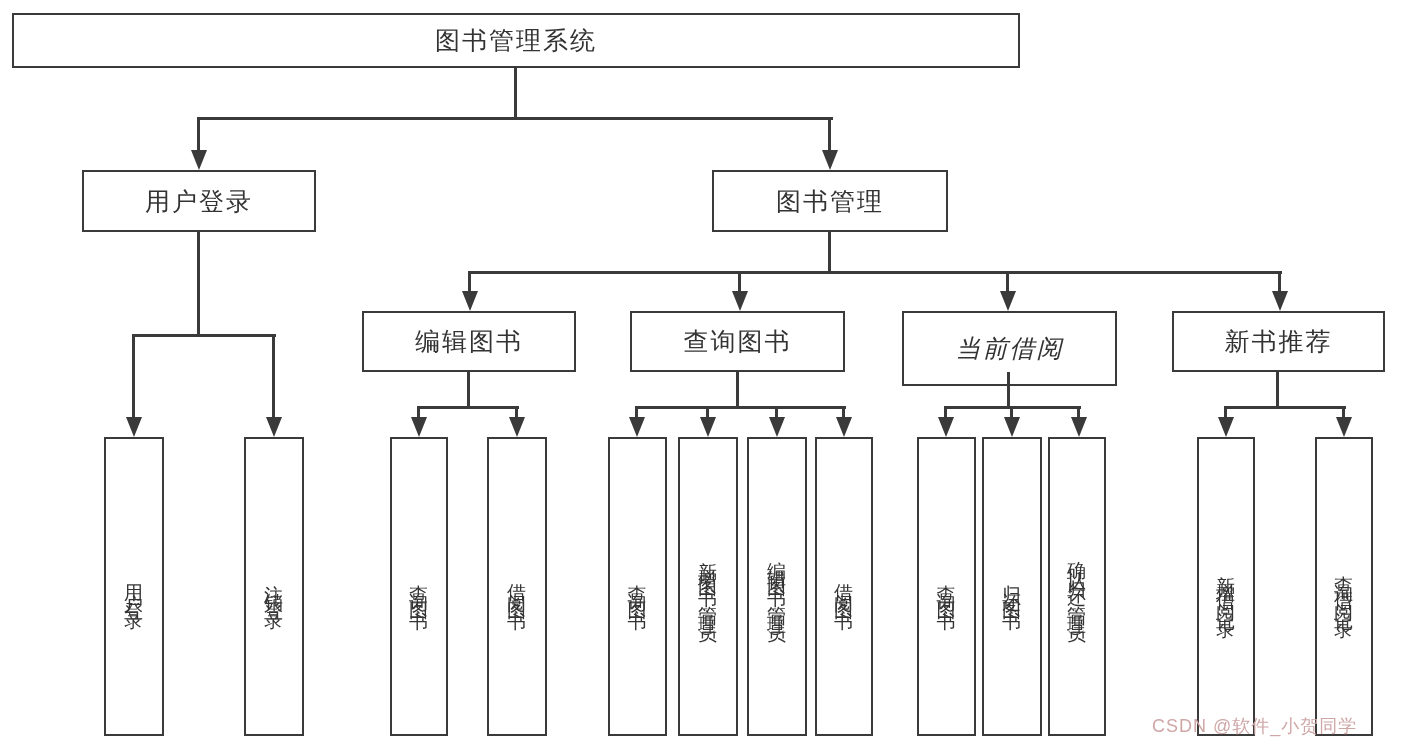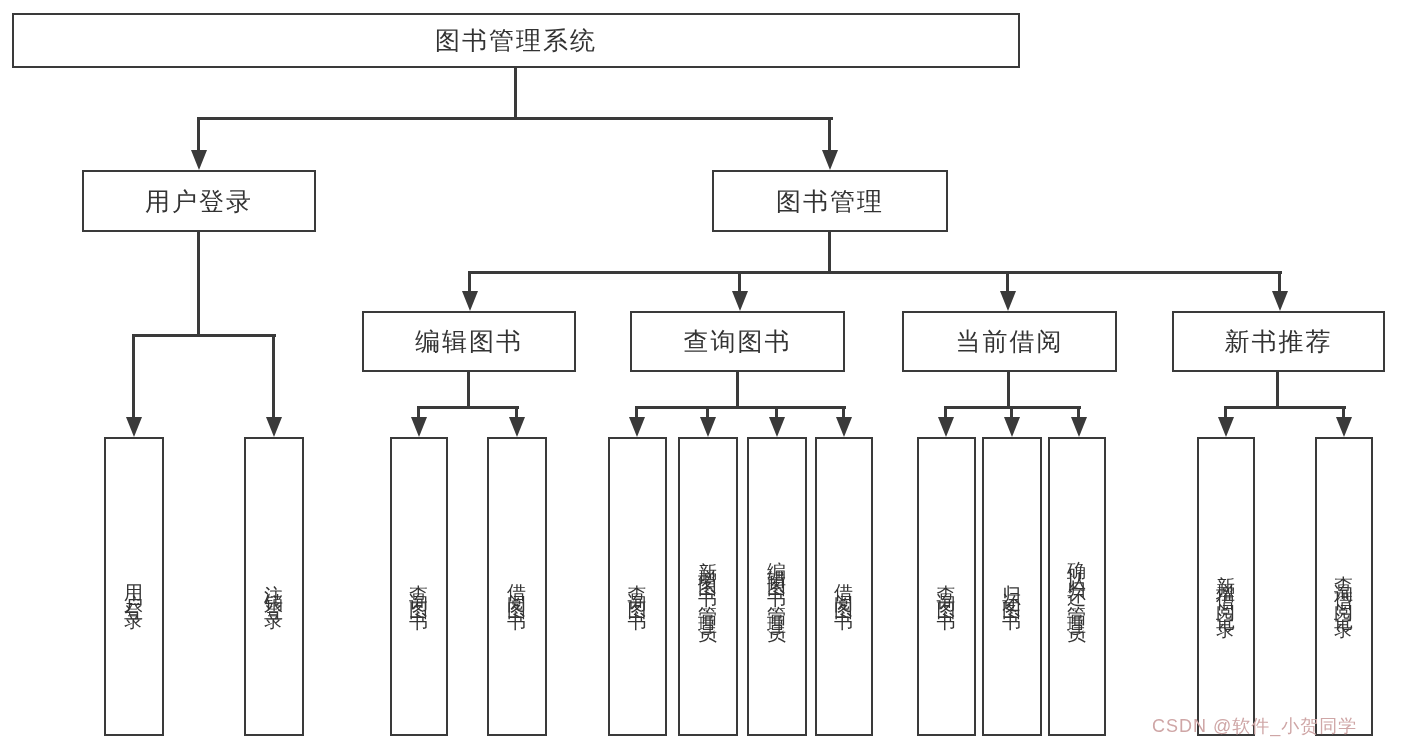--- a/index.html
+++ b/index.html
@@ -85,21 +85,21 @@
   <div class="line" style="left:738px; top:271px; width:3px; height:24px;"></div>
   <div class="line" style="left:1006px; top:271px; width:3px; height:24px;"></div>
   <div class="line" style="left:1278px; top:271px; width:3px; height:24px;"></div>
   <div class="arrow" style="left:462px; top:291px;"></div>
   <div class="arrow" style="left:732px; top:291px;"></div>
   <div class="arrow" style="left:1000px; top:291px;"></div>
   <div class="arrow" style="left:1272px; top:291px;"></div>
 
   <div class="box hbox" style="left:362px; top:311px; width:214px; height:61px;">编辑图书</div>
   <div class="box hbox" style="left:630px; top:311px; width:215px; height:61px;">查询图书</div>
-  <div class="box hbox" style="left:902px; top:311px; width:215px; height:61px;">当前借阅</div>
+  <div class="box hbox" style="left:902px; top:311px; width:215px; height:75px;font-style:italic;">当前借阅</div>
   <div class="box hbox" style="left:1172px; top:311px; width:213px; height:61px;">新书推荐</div>
 
   <div class="line" style="left:467px; top:372px; width:3px; height:36px;"></div>
   <div class="line" style="left:417px; top:406px; width:102px; height:3px;"></div>
   <div class="line" style="left:417px; top:406px; width:3px; height:14px;"></div>
   <div class="line" style="left:515px; top:406px; width:3px; height:14px;"></div>
   <div class="arrow" style="left:411px; top:417px;"></div>
   <div class="arrow" style="left:509px; top:417px;"></div>
 
   <div class="line" style="left:736px; top:372px; width:3px; height:36px;"></div>

